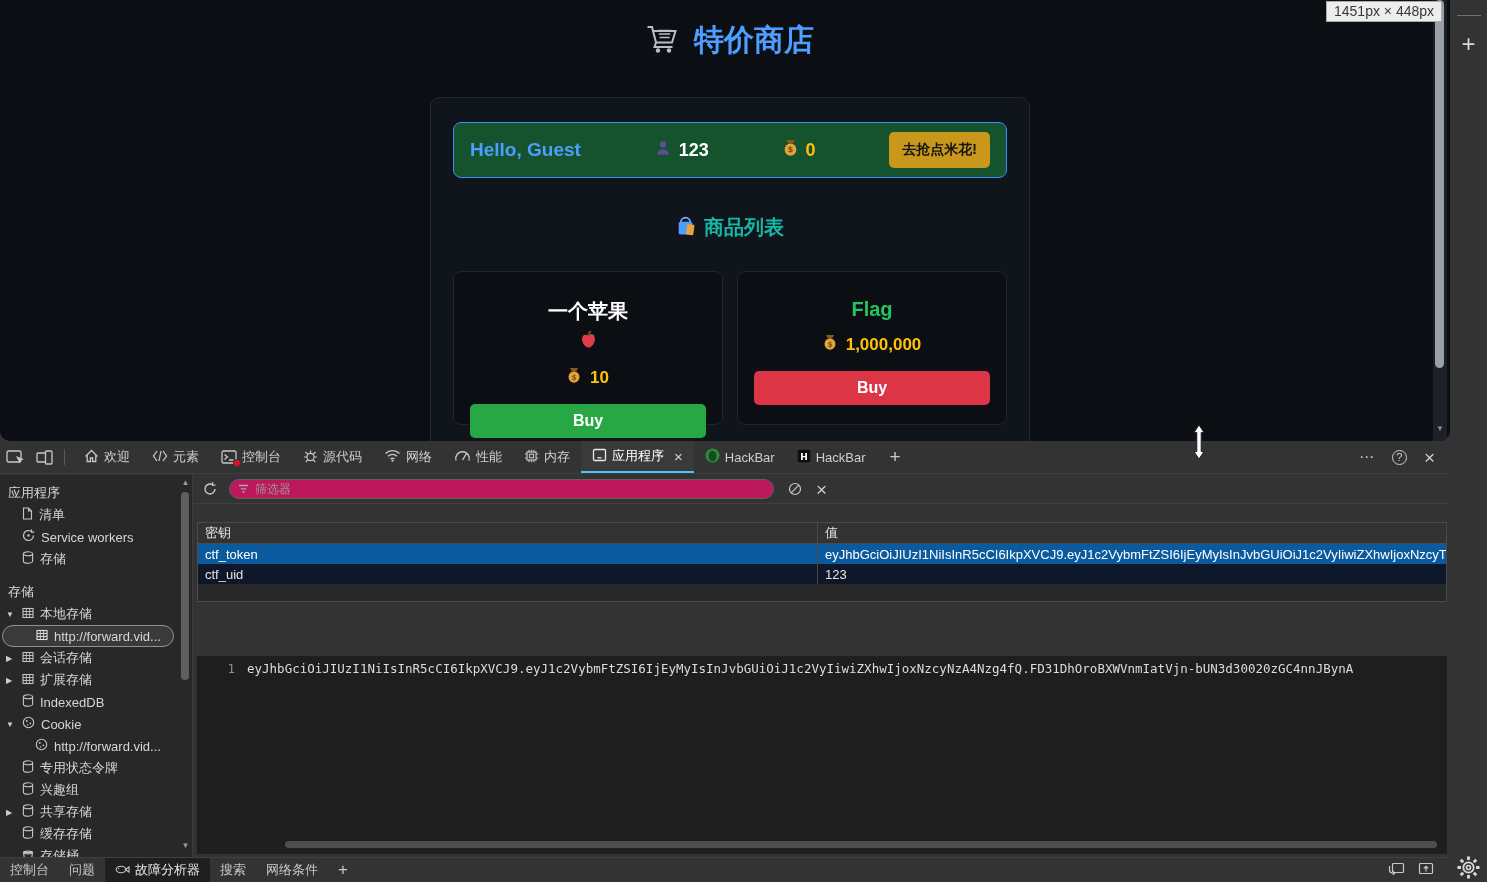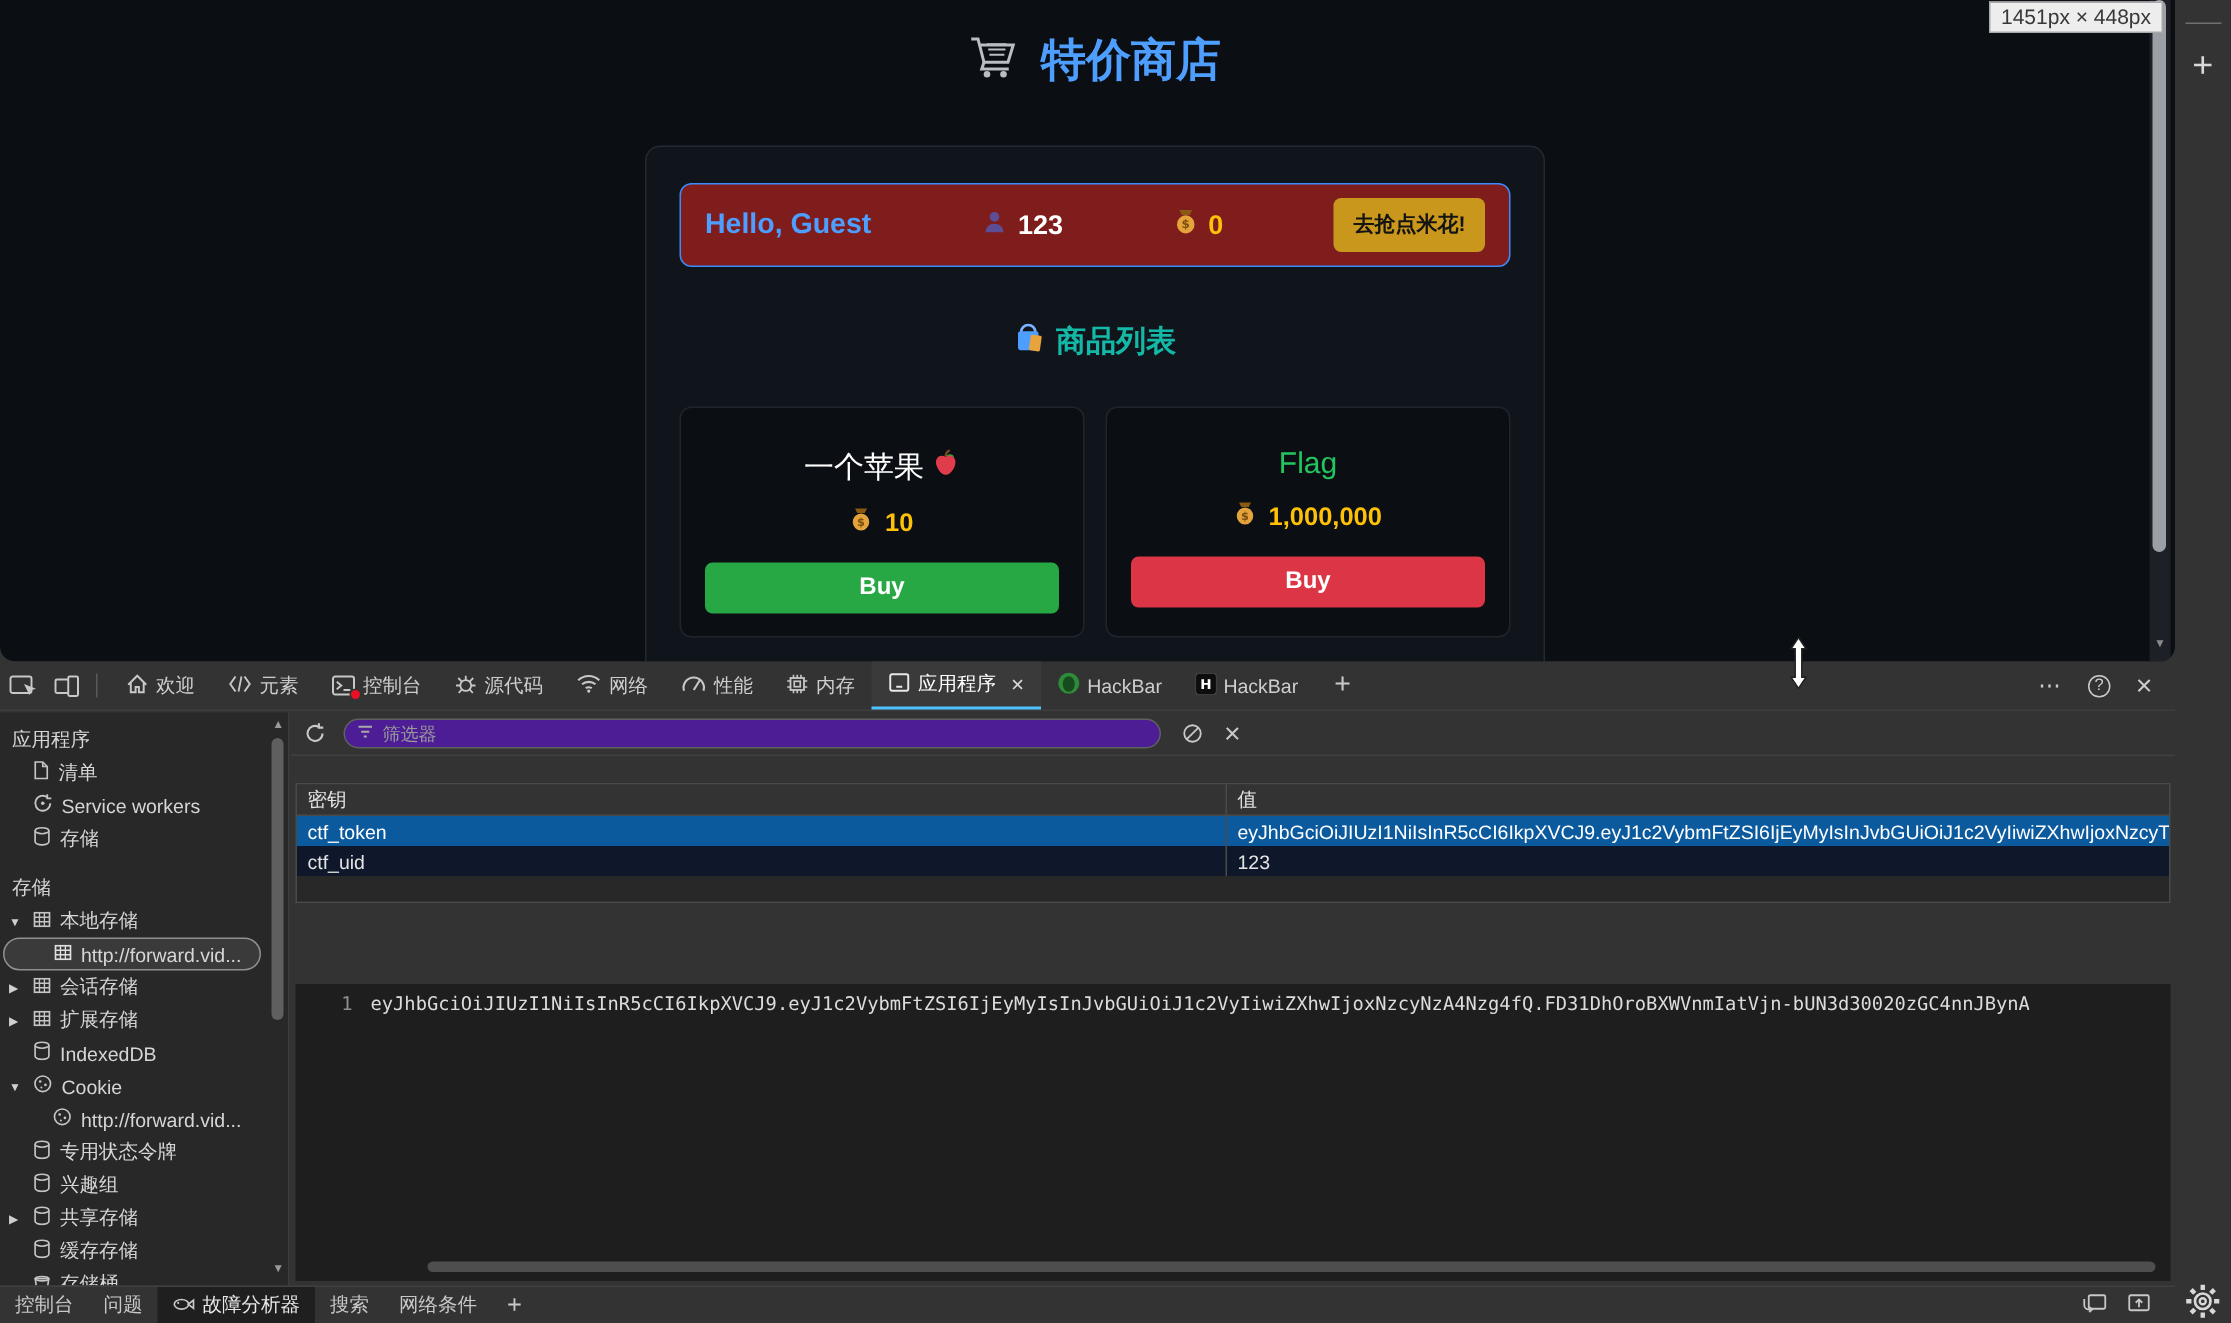--- a/index.html
+++ b/index.html
@@ -8,34 +8,34 @@
   .screen { position:relative; width:1487px; height:882px; background:#333; overflow:hidden; }
 
   
   .viewport { position:absolute; left:0; top:0; width:1450px; height:441px;
     background:#0b0e13; border-radius:0 0 10px 10px; overflow:hidden; }
   .shop { position:absolute; left:12px; top:0; width:1436px; }
   .shop-title { display:flex; justify-content:center; align-items:center; gap:14px; margin-top:20px; }
   .shop-title h1 { font-size:30px; font-weight:bold; color:#4d9eff; }
   .container { width:600px; margin:36px auto 0; background:#10151c; border:1px solid #232a33;
     border-radius:10px; padding:24px 22px; height:420px; }
-  .user-bar { height:56px; border:1px solid #3d8bfd; border-radius:8px; background:#7f1d1d;
+  .user-bar { height:56px; border:1px solid #3d8bfd; border-radius:8px; background:#14532d;
     display:flex; align-items:center; justify-content:space-between; padding:0 16px; }
   .greeting { color:#4d9eff; font-size:19px; font-weight:bold; }
   .stat { display:flex; align-items:center; gap:8px; font-size:18px; font-weight:bold; color:#fff; }
   .stat.coins { color:#ffc107; }
   .grab-btn { background:#c9971c; color:#141414; font-size:14px; font-weight:bold;
     border:none; border-radius:5px; padding:9px 13px; cursor:pointer; }
   .products-heading { display:flex; justify-content:center; align-items:center; gap:9px;
     margin-top:36px; color:#14b8a6; font-size:20px; font-weight:bold; }
   .products { display:flex; gap:14px; margin-top:30px; }
   .card { flex:1; background:#0b0f14; border:1px solid #20252d; border-radius:8px;
     text-align:center; padding:26px 16px 20px; height:154px; }
-  .card-name { font-size:20px; font-weight:normal; color:#fff; display:flex;
-    justify-content:center; align-items:center; gap:5px; }
+  .card-name { font-size:20px; font-weight:bold; color:#fff; display:flex;
+    justify-content:center; align-items:center; gap:5px;flex-direction:column; }
   .card-name.flag { color:#22c55e; }
   .card-price { margin-top:13px; display:flex; justify-content:center; align-items:center;
     gap:9px; color:#ffc107; font-weight:bold; font-size:17px; }
   .buy-btn { margin-top:16px; width:100%; height:34px; border:none; border-radius:5px;
     color:#fff; font-size:16px; font-weight:bold; cursor:pointer; }
   .buy-green { background:#28a745; } .buy-red { background:#dc3545; }
 
   .size-tooltip { position:absolute; left:1326px; top:1px; background:#ededed;
     border:1px solid #a9a9a9; color:#383838; font-size:14px; padding:0 7px;
     line-height:19px; z-index:30; white-space:nowrap; }
@@ -78,21 +78,21 @@
     border:1px solid #909090; border-radius:11px; background:#3a3a3a; padding:0 12px 0 33px; }
   .sb-scroll { position:absolute; right:1px; top:0; width:11px; height:382px; }
   .sb-up { position:absolute; top:3px; left:0; width:11px; text-align:center; font-size:8px; color:#9a9a9a; }
   .sb-thumb { position:absolute; top:17px; left:1px; width:8px; height:188px; background:#5f5f5f; border-radius:4px; }
   .sb-down { position:absolute; top:366px; left:0; width:11px; text-align:center; font-size:8px; color:#9a9a9a; }
 
   .dt-main { position:absolute; left:194px; top:0; width:1256px; height:382px; background:#333; }
   .toolbar { height:29px; display:flex; align-items:center; border-bottom:1px solid #404040; padding-left:9px; }
   .refresh-btn { display:flex; cursor:pointer; }
   .filter-pill { margin-left:12px; width:545px; height:20px; border:1px solid #606060; border-radius:11px;
-    background:#4c1d95; display:flex; align-items:center; padding:0 8px; gap:6px; }
+    background:#be185d; display:flex; align-items:center; padding:0 8px; gap:6px; }
   .filter-pill input { background:transparent; border:none; outline:none; color:#bbb; font-size:12px; width:100%;
     font-family:"Liberation Sans","DejaVu Sans",sans-serif; }
   .filter-pill input::placeholder { color:#9a9a9a; }
   .tb-icon { margin-left:14px; display:flex; cursor:pointer; color:#c8c8c8; }
   .url-band { height:49px; display:flex; align-items:center; padding-left:21px;
     font-size:16px; color:#ededed; border-bottom:1px solid #404040; }
   .kv-table { margin:18px 3px 4px 3px; border:1px solid #4a4a4a; font-size:13px; color:#e3e3e3; }
   .trow { display:flex; height:20px; align-items:stretch; }
   .thead { height:21px; background:#333; border-bottom:1px solid #4a4a4a; font-weight:normal; }
   .cell-k { width:620px; padding-left:7px; border-right:1px solid #4a4a4a; display:flex; align-items:center; }

